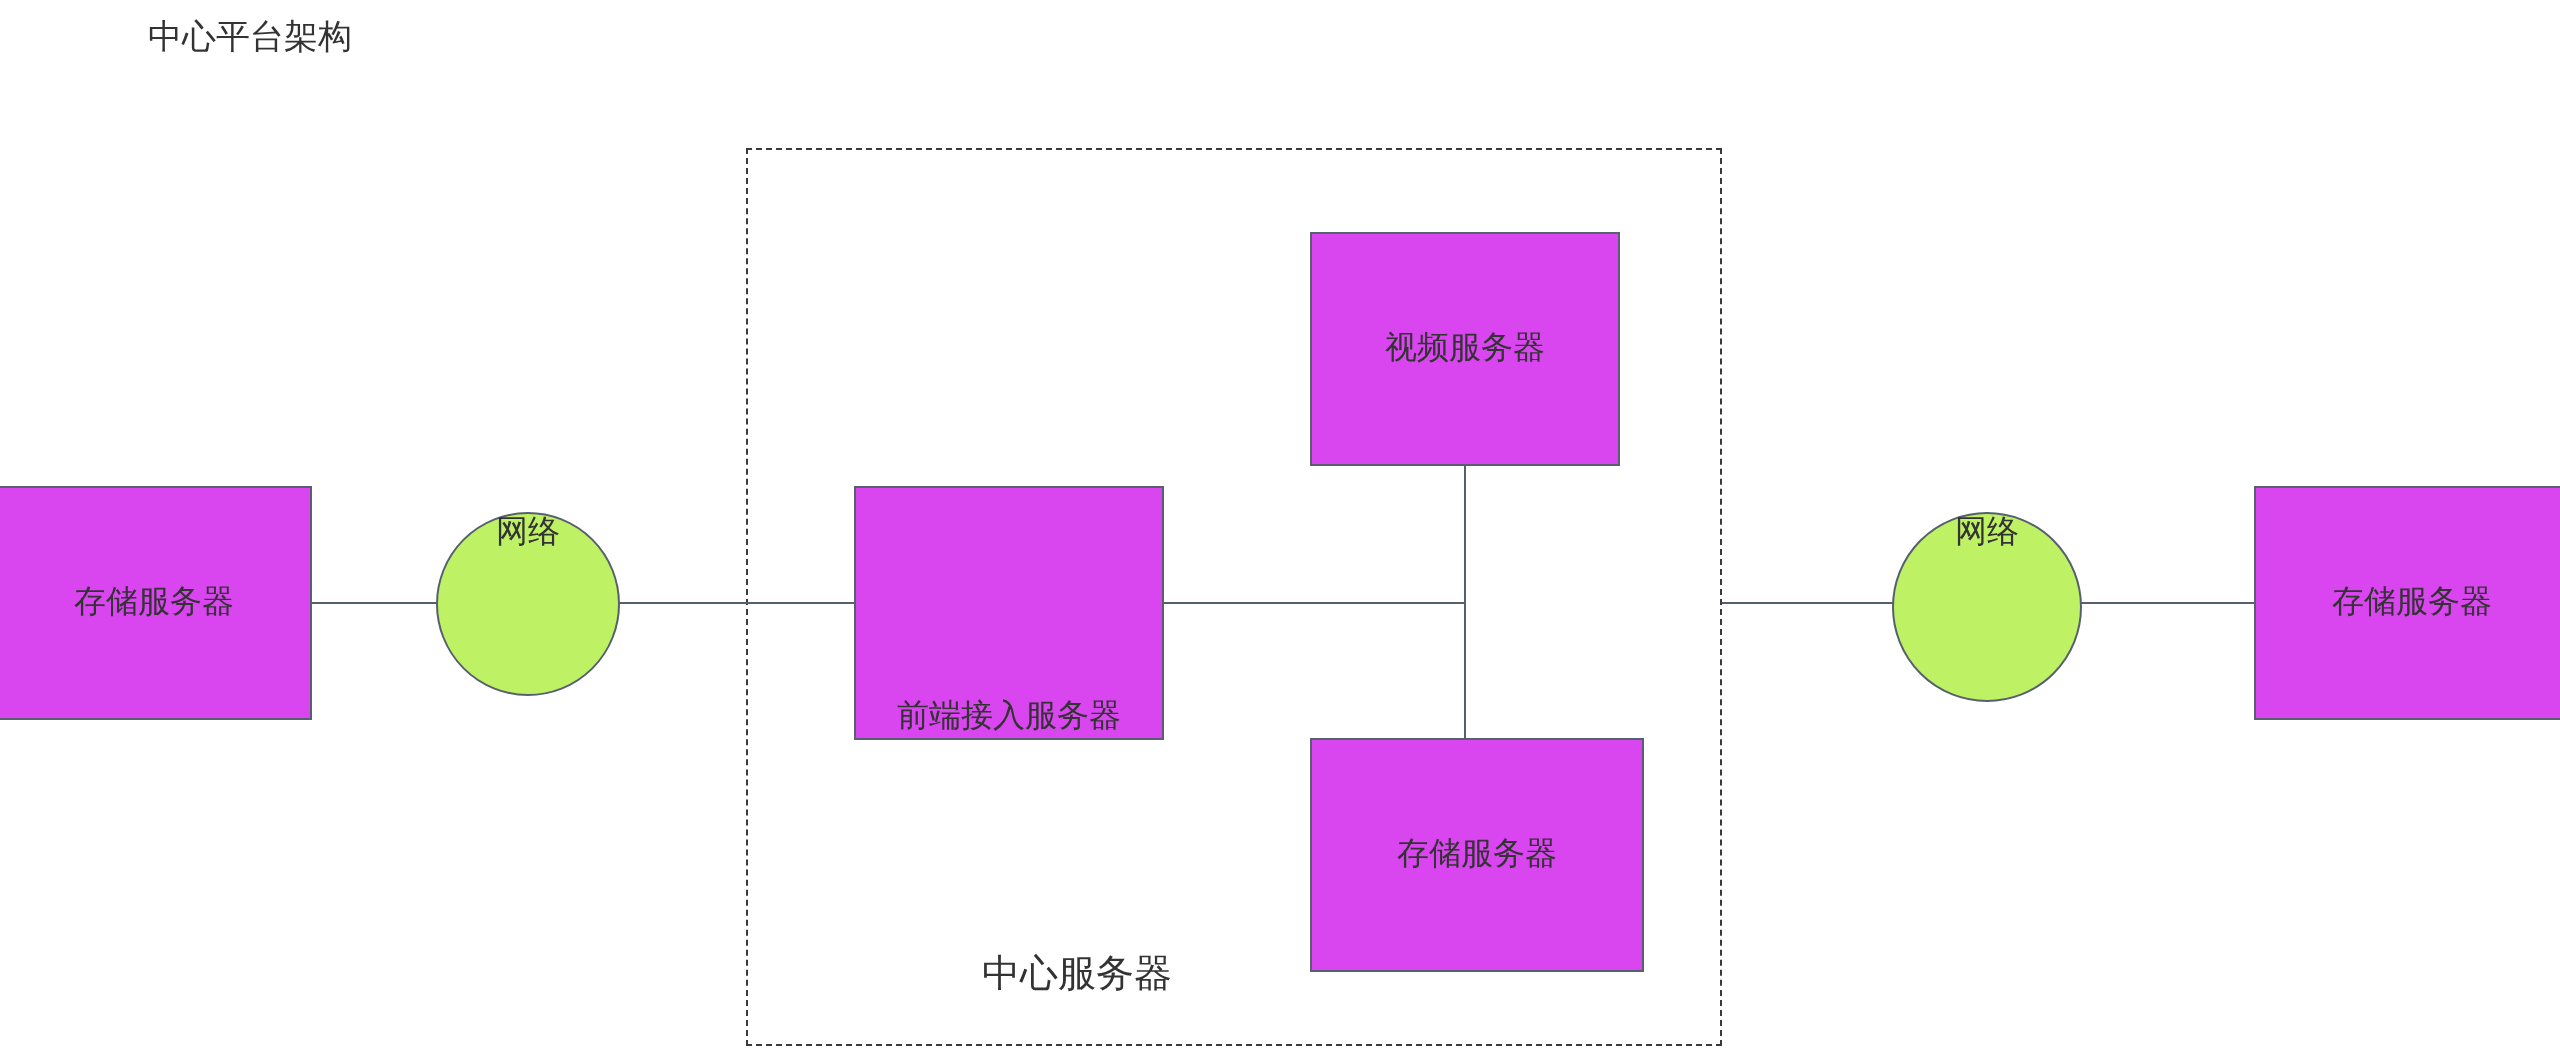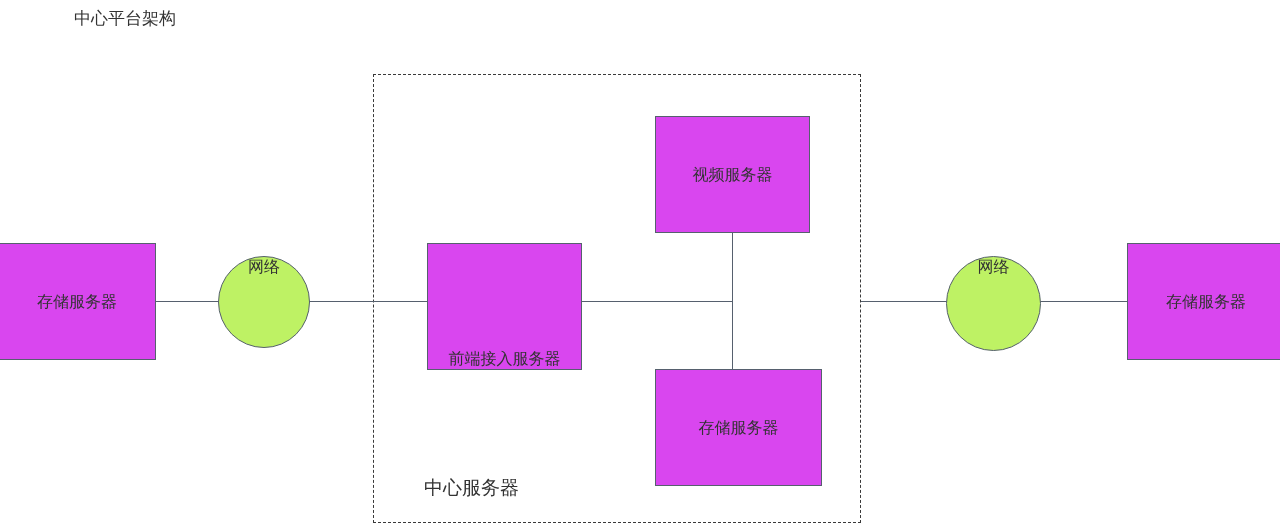--- a/index.html
+++ b/index.html
@@ -35,21 +35,21 @@
     height: 449px;
     border: 1.6px dashed #3a3a3a;
     box-sizing: border-box;
     background: transparent;
   }
   .group-label {
     position: absolute;
     left: 424px;
     top: 476px;
     width: 162px;
-    text-align: left;
+    text-align: right;
     font-size: 19px;
     line-height: 24px;
     color: #333333;
     white-space: nowrap;
   }
   .node-box {
     position: absolute;
     box-sizing: border-box;
     background: #d946ef;
     border: 1.4px solid #56606e;

